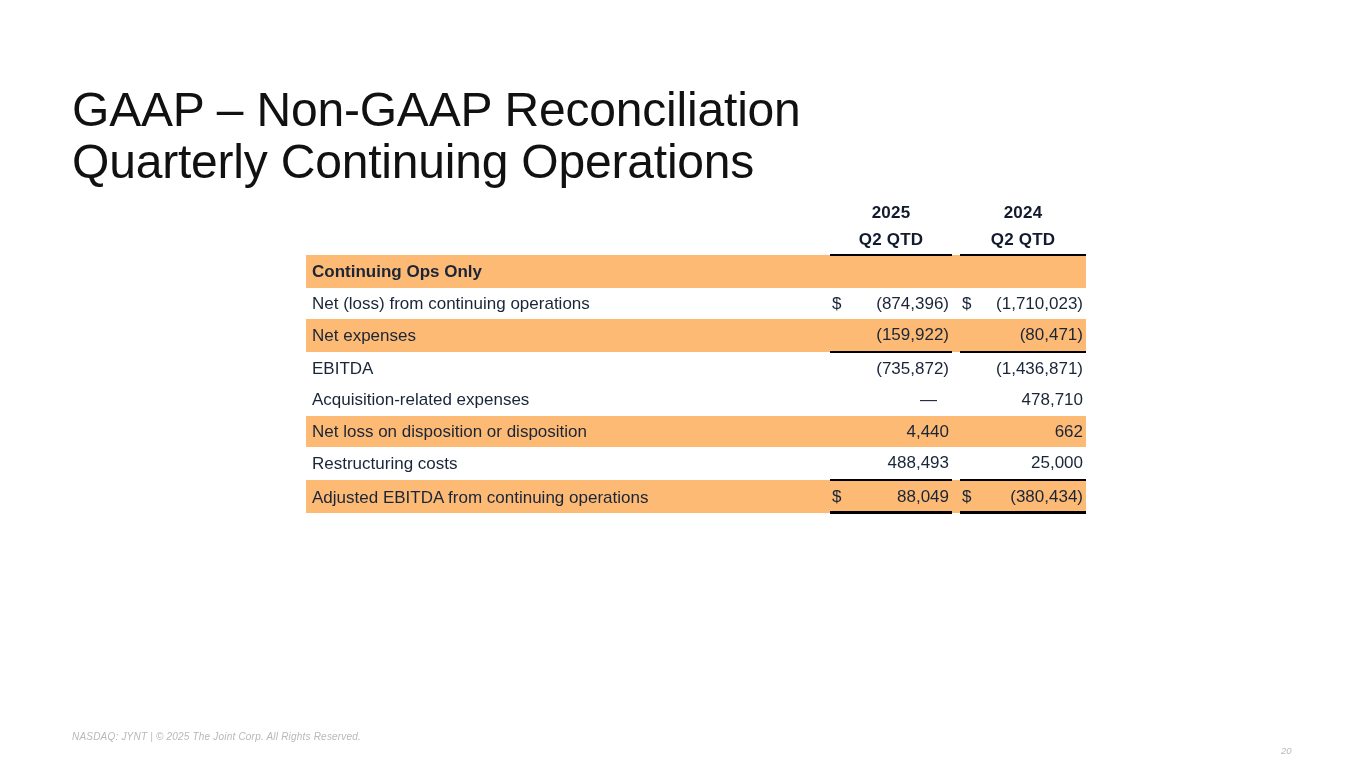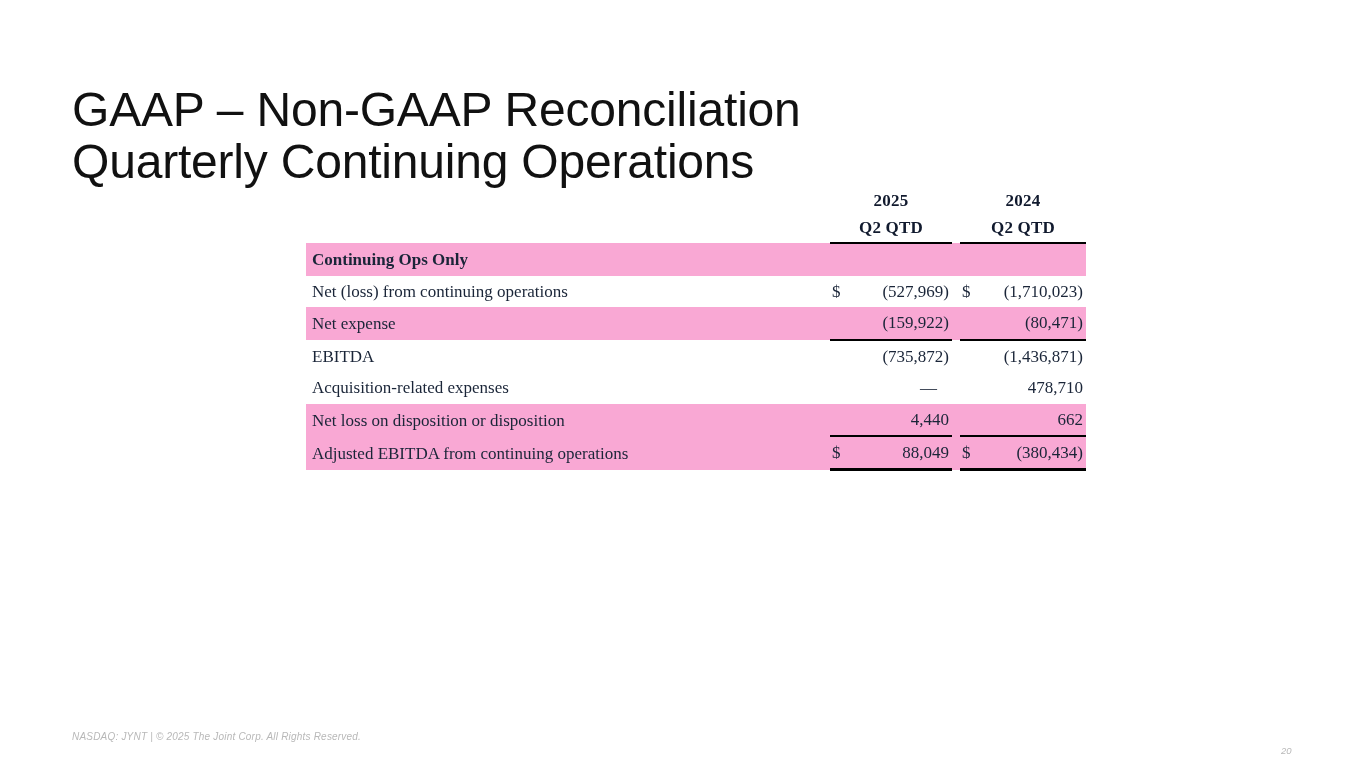--- a/index.html
+++ b/index.html
@@ -16,22 +16,22 @@
     position:absolute;left:72px;top:36px;width:1000px;
     font-family:"Liberation Sans",sans-serif;
     font-size:48px;line-height:52px;font-weight:400;
     color:#111111;letter-spacing:-0.2px;
     white-space:pre-line;
     margin-top:48px;
   }
 
   
   .table-wrap{
-    position:absolute;left:306px;top:188px;width:780px;
-    font-family:Liberation Serif, serif;
+    position:absolute;left:306px;top:200px;width:780px;
+    font-family:Liberation Sans, sans-serif;
     color:#1a2538;
   }
   table.fin{border-collapse:collapse;width:780px;table-layout:fixed;}
   table.fin col.c-label{width:524px;}
   table.fin col.c-cur1{width:24px;}
   table.fin col.c-val1{width:98px;}
   table.fin col.c-gap{width:8px;}
   table.fin col.c-cur2{width:24px;}
   table.fin col.c-val2{width:102px;}
 
@@ -47,21 +47,21 @@
   .hdr-per .hcell{height:28px;line-height:28px;margin-top:12px;}
   .hdr-per .hcell.ruled{border-bottom:2.5px solid #000;}
 
   
   tr.row td{height:31.5px;line-height:31.5px;font-size:17px;}
   tr.row td.lbl{padding-left:6px;text-align:left;white-space:nowrap;}
   tr.row td.cur{text-align:left;padding-left:2px;}
   tr.row td.val{text-align:right;padding-right:3px;white-space:nowrap;}
   tr.row td.val.inset{padding-right:15px;}
 
-  tr.band td{background:#f9a8d4;}
+  tr.band td{background:#fdba74;}
   tr.head td.lbl{font-weight:bold;}
 
   
   tr.rule-top td.cur,tr.rule-top td.val{border-top:2.5px solid #000;}
   tr.total td.cur,tr.total td.val{
     border-top:2.5px solid #000;
     border-bottom:2.5px double #000;
     box-shadow:inset 0 -1px 0 0 #000;
   }
 
@@ -116,28 +116,28 @@
           <td class="cur"></td>
           <td class="val"></td>
           <td></td>
           <td class="cur"></td>
           <td class="val"></td>
         </tr>
 
         <tr class="row">
           <td class="lbl">Net (loss) from continuing operations</td>
           <td class="cur">$</td>
-          <td class="val">(527,969)</td>
+          <td class="val">(874,396)</td>
           <td></td>
           <td class="cur">$</td>
           <td class="val">(1,710,023)</td>
         </tr>
 
         <tr class="row band">
-          <td class="lbl">Net expense</td>
+          <td class="lbl">Net expenses</td>
           <td class="cur"></td>
           <td class="val">(159,922)</td>
           <td></td>
           <td class="cur"></td>
           <td class="val">(80,471)</td>
         </tr>
 
 
 
         <tr class="row rule-top">
@@ -161,20 +161,28 @@
 
         <tr class="row band">
           <td class="lbl">Net loss on disposition or disposition</td>
           <td class="cur"></td>
           <td class="val">4,440</td>
           <td></td>
           <td class="cur"></td>
           <td class="val">662</td>
         </tr>
 
+        <tr class="row">
+          <td class="lbl">Restructuring costs</td>
+          <td class="cur"></td>
+          <td class="val">488,493</td>
+          <td></td>
+          <td class="cur"></td>
+          <td class="val">25,000</td>
+        </tr>
 
         <tr class="row band total">
           <td class="lbl">Adjusted EBITDA from continuing operations</td>
           <td class="cur">$</td>
           <td class="val">88,049</td>
           <td></td>
           <td class="cur">$</td>
           <td class="val">(380,434)</td>
         </tr>
 

